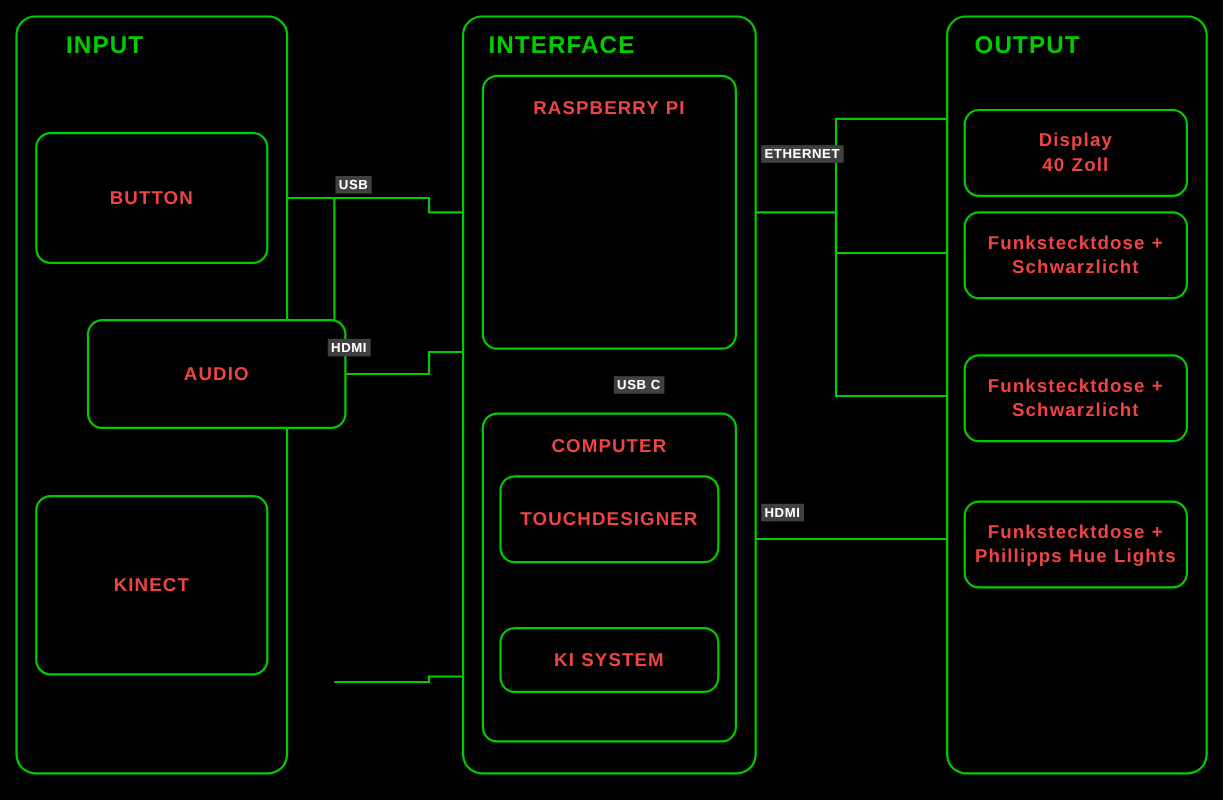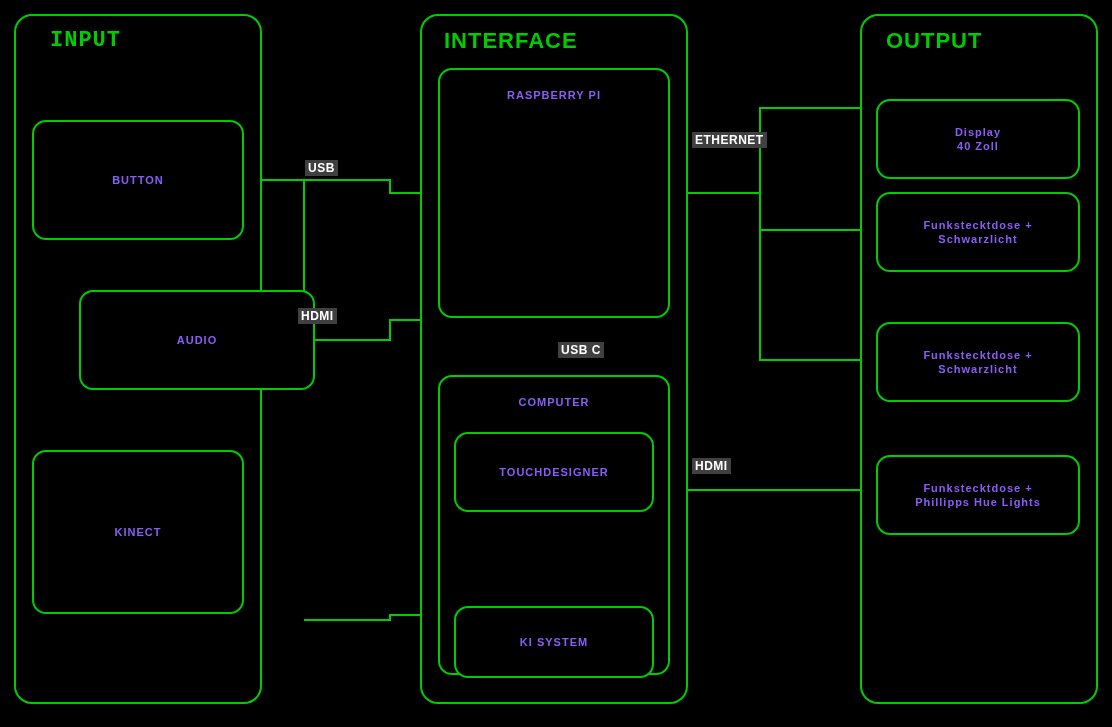--- a/index.html
+++ b/index.html
@@ -42,22 +42,22 @@
       border: 2px solid #00cc00;
       border-radius: 14px;
       background: #000;
       display: flex;
       align-items: center;
       justify-content: center;
       text-align: center;
     }
 
     .box-label {
-      color: #8b5cf6;
-      font-size: 11px;
+      color: #ef4444;
+      font-size: 17px;
       font-weight: bold;
       letter-spacing: 1px;
       line-height: 1.3;
     }
 
     
     svg.connections {
       position: absolute;
       top: 0;
       left: 0;
@@ -109,21 +109,21 @@
 
     <line x1="304" y1="180" x2="304" y2="340"></line>
 
     <polyline points="304,620 390,620 390,615 454,615"></polyline>
   </svg>
 
   <div class="panel" style="left:14px; top:14px; width:248px; height:690px;"></div>
   <div class="panel" style="left:420px; top:14px; width:268px; height:690px;"></div>
   <div class="panel" style="left:860px; top:14px; width:238px; height:690px;"></div>
 
-  <div class="section-label" style="left:50px; top:28px;font-family:Liberation Mono, monospace;">INPUT</div>
+  <div class="section-label" style="left:60px; top:28px;">INPUT</div>
   <div class="section-label" style="left:444px; top:28px;">INTERFACE</div>
   <div class="section-label" style="left:886px; top:28px;">OUTPUT</div>
 
   <div class="box" style="left:32px; top:120px; width:212px; height:120px;">
     <span class="box-label">BUTTON</span>
   </div>
   <div class="box" style="left:32px; top:290px; width:236px; height:100px;margin-left:47px;">
     <span class="box-label">AUDIO</span>
   </div>
   <div class="box" style="left:32px; top:450px; width:212px; height:164px;">
@@ -132,21 +132,21 @@
 
   <div class="box" style="left:438px; top:68px; width:232px; height:250px;">
     <span class="box-label" style="position:absolute; top:18px; left:0; width:100%; text-align:center;">RASPBERRY PI</span>
   </div>
   <div class="box" style="left:438px; top:375px; width:232px; height:300px;">
     <span class="box-label" style="position:absolute; top:18px; left:0; width:100%; text-align:center;">COMPUTER</span>
   </div>
   <div class="box" style="left:454px; top:432px; width:200px; height:80px;">
     <span class="box-label">TOUCHDESIGNER</span>
   </div>
-  <div class="box" style="left:454px; top:570px; width:200px; height:72px;margin-top:36px;">
+  <div class="box" style="left:454px; top:570px; width:200px; height:60px;">
     <span class="box-label">KI SYSTEM</span>
   </div>
 
   <div class="box" style="left:876px; top:68px; width:204px; height:80px;margin-top:31px;">
     <span class="box-label" style="white-space:pre-line;">Display
 40 Zoll</span>
   </div>
   <div class="box" style="left:876px; top:192px; width:204px; height:80px;">
     <span class="box-label" style="white-space:pre-line;">Funkstecktdose +
 Schwarzlicht</span>

